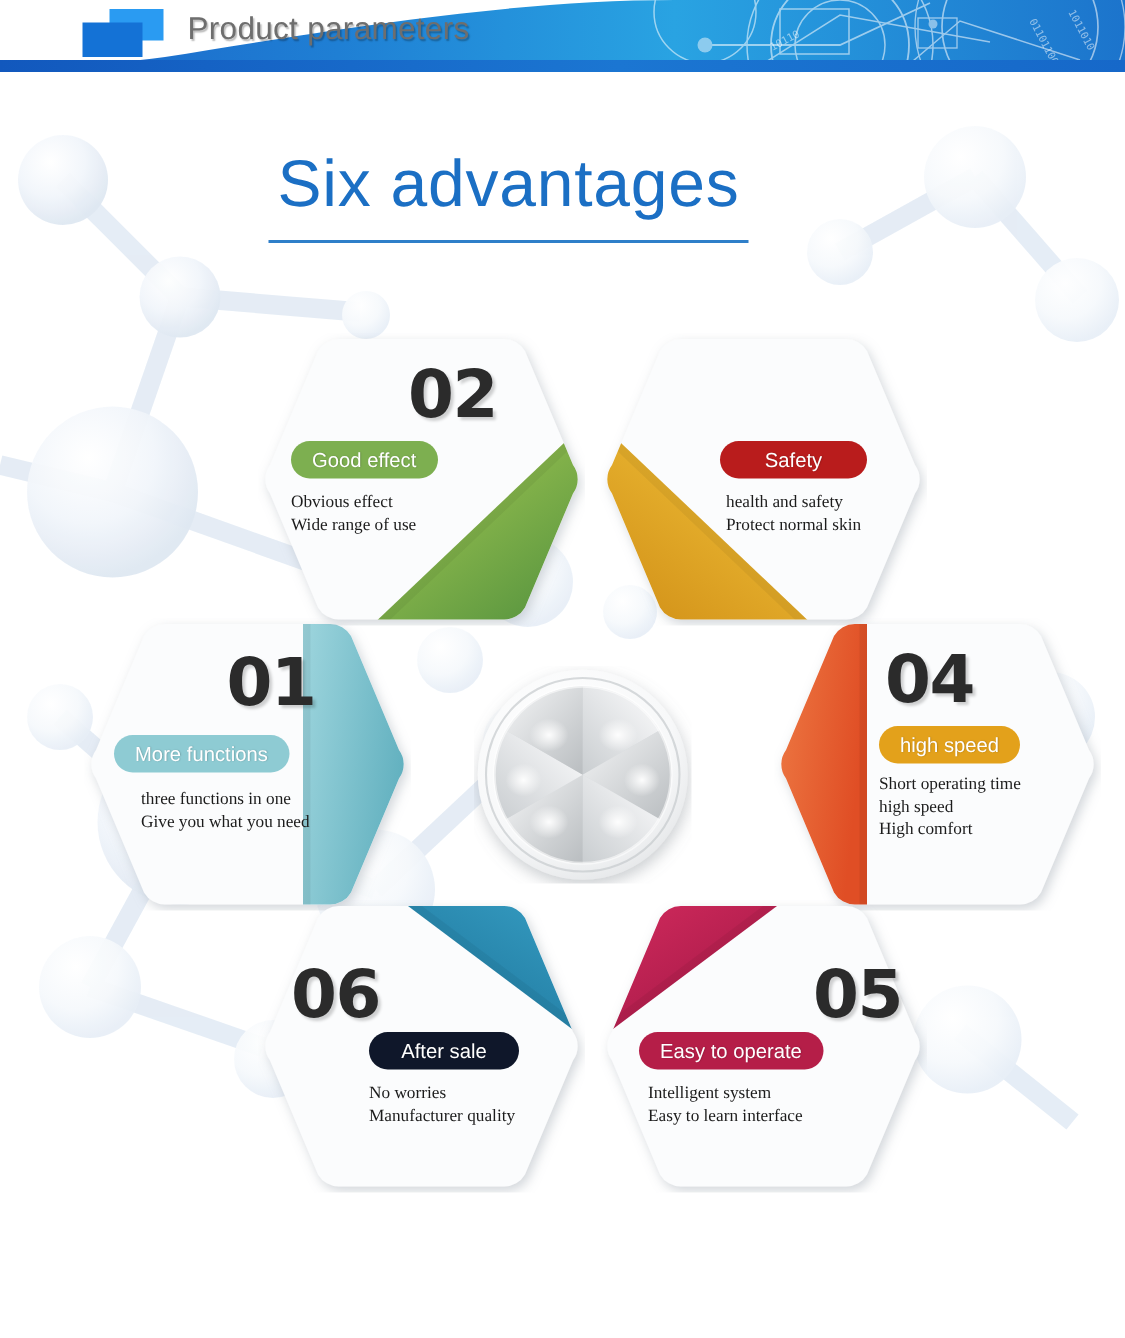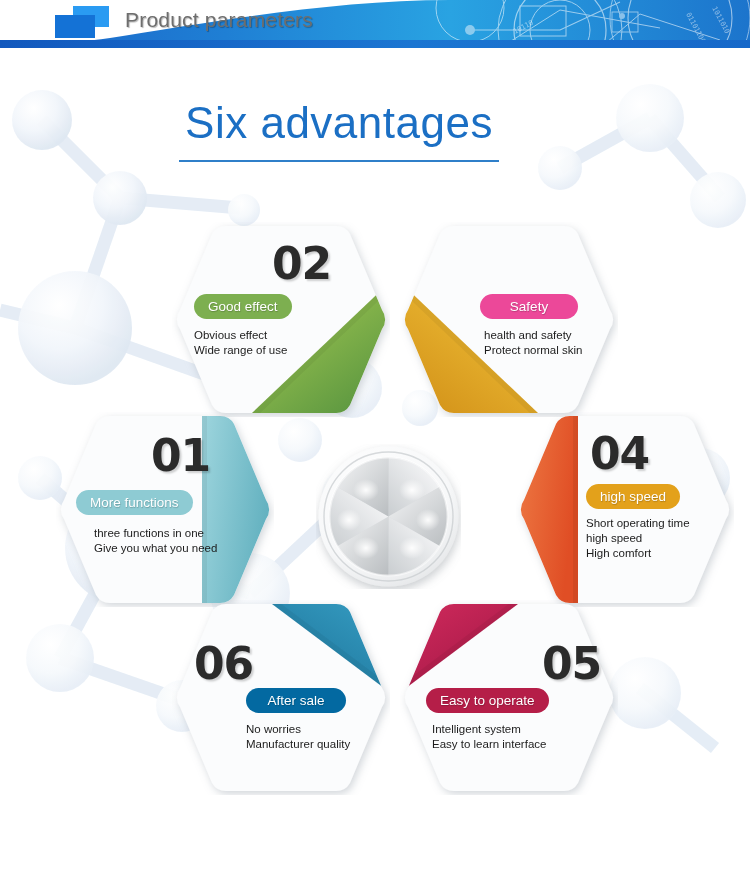--- a/index.html
+++ b/index.html
@@ -128,20 +128,21 @@
     white-space: nowrap;
     text-shadow: 0.5px 0.5px 1px rgba(0,0,0,0.22);
   }
 
   .hex-desc {
     position: absolute;
     font-size: 11.5px;
     color: #1c1c1c;
     line-height: 15px;
     white-space: nowrap;
+    font-family: Liberation Serif, serif;
   }
 
   
   .center-dial {
     position: absolute;
     left: 316px;
     top: 254px;
     width: 145px;
     height: 145px;
   }
@@ -333,21 +334,21 @@
           <feDropShadow dx="2" dy="3" stdDeviation="4" flood-color="#9aa3ad" flood-opacity="0.45"></feDropShadow>
         </filter>
       </defs>
       <path filter="url(#sh03)" d="M54,4 H164 A16,16 0 0 1 178,12 L210,88 A16,16 0 0 1 210,107 L178,183 A16,16 0 0 1 164,191 H54 A16,16 0 0 1 40,183 L8,107 A16,16 0 0 1 8,88 L40,12 A16,16 0 0 1 54,4 Z" fill="#fbfcfd"></path>
       <g clip-path="url(#clip03)">
         <path d="M0,60 L0,210 L158,210 Z" fill="url(#band03)"></path>
         <path d="M0,60 L-4,64 L154,214 L158,210 Z" fill="#000" opacity="0.05"></path>
       </g>
     </svg>
     <div class="hex-content">
-      <span class="pill" style="left:80px; top:72px; background:#ec4899; width:98px; padding:0;">Safety</span>
+      <span class="pill" style="left:80px; top:72px; background:#b91c1c; width:98px; padding:0;">Safety</span>
       <div class="hex-desc" style="left:84px; top:106px;">
         <div>health and safety</div>
         <div>Protect normal skin</div>
       </div>
     </div>
   </div>
 
   <div class="hex" style="left:516px; top:222px;">
     <svg class="hex-svg" width="218" height="195" viewBox="0 0 218 195">
       <defs>
@@ -424,21 +425,21 @@
         </filter>
       </defs>
       <path filter="url(#sh06)" d="M54,4 H164 A16,16 0 0 1 178,12 L210,88 A16,16 0 0 1 210,107 L178,183 A16,16 0 0 1 164,191 H54 A16,16 0 0 1 40,183 L8,107 A16,16 0 0 1 8,88 L40,12 A16,16 0 0 1 54,4 Z" fill="#fbfcfd"></path>
       <g clip-path="url(#clip06)">
         <path d="M228,100 L228,-20 L68,-20 Z" fill="url(#band06)"></path>
         <path d="M228,100 L232,96 L72,-24 L68,-20 Z" fill="#000" opacity="0.05"></path>
       </g>
     </svg>
     <div class="hex-content">
       <span class="hex-num" style="left:22px; top:38px;">06</span>
-      <span class="pill" style="left:74px; top:88px; background:#0369a1; width:100px; padding:0;">After sale</span>
+      <span class="pill" style="left:74px; top:88px; background:#0f172a; width:100px; padding:0;">After sale</span>
       <div class="hex-desc" style="left:74px; top:122px;">
         <div>No worries</div>
         <div>Manufacturer quality</div>
       </div>
     </div>
   </div>
 
   <svg class="center-dial" width="145" height="145" viewBox="0 0 145 145">
     <defs>
       <radialGradient id="ringGrad" cx="40%" cy="32%" r="75%">

